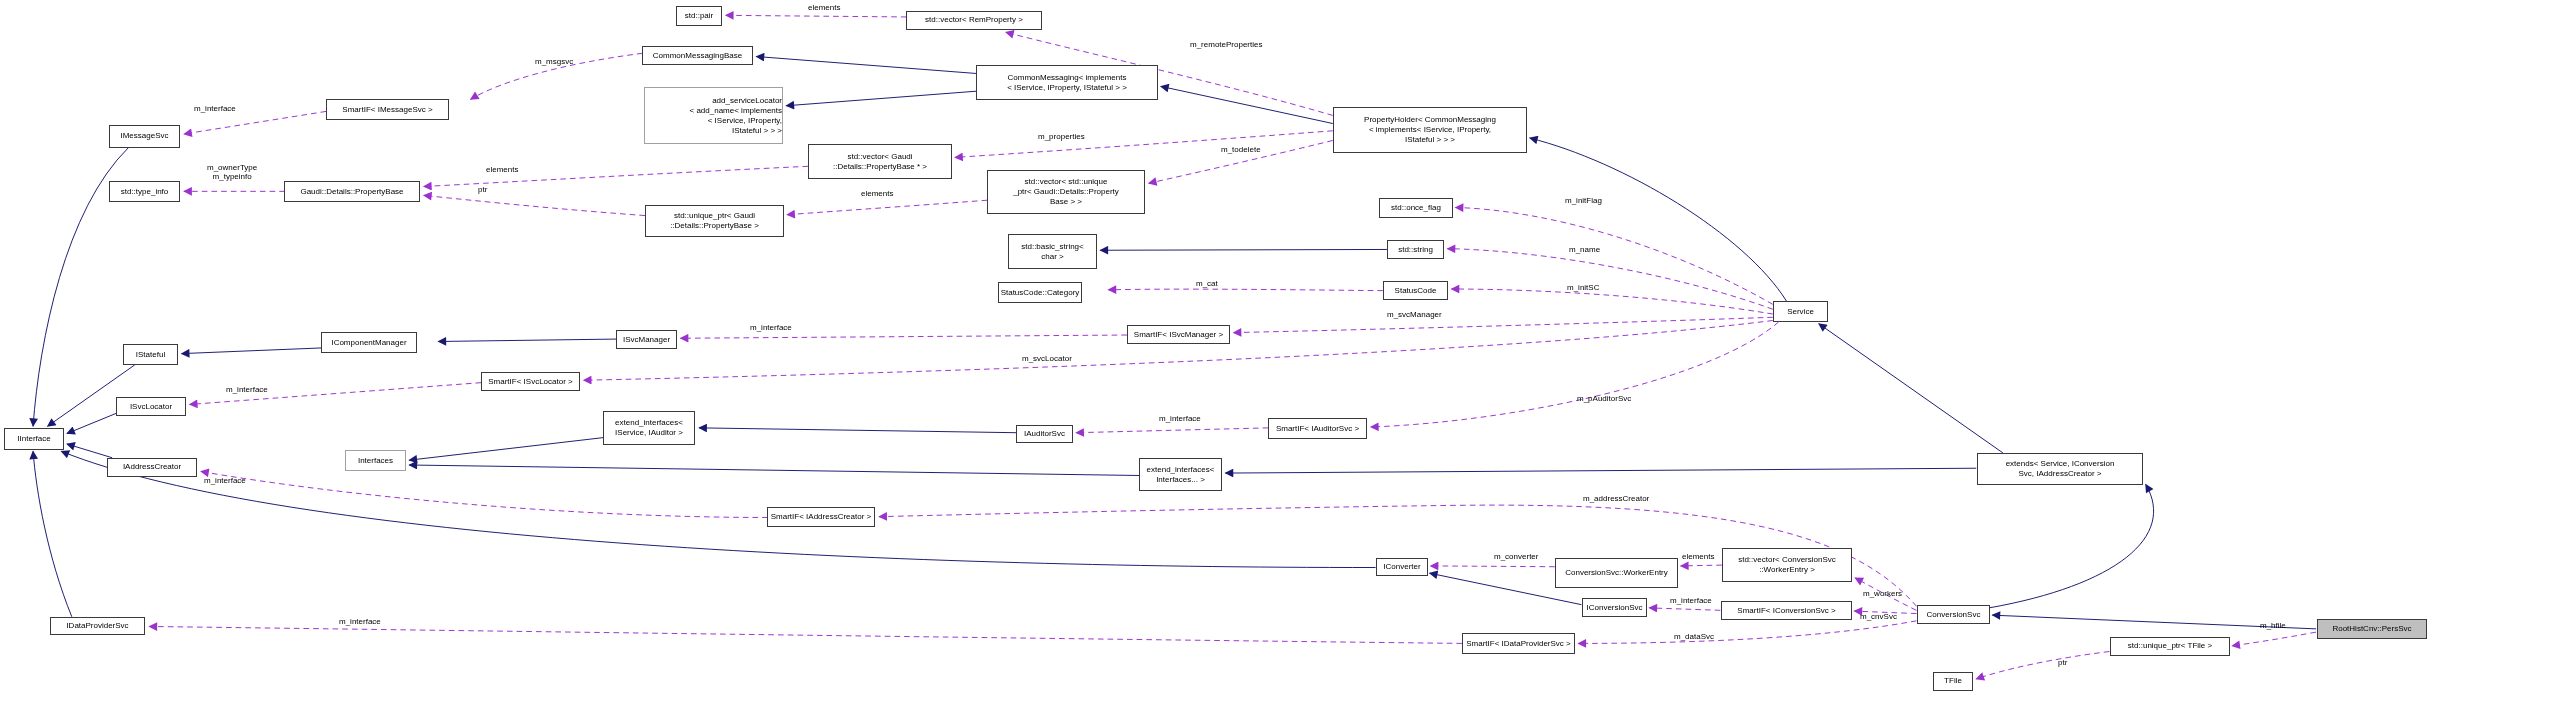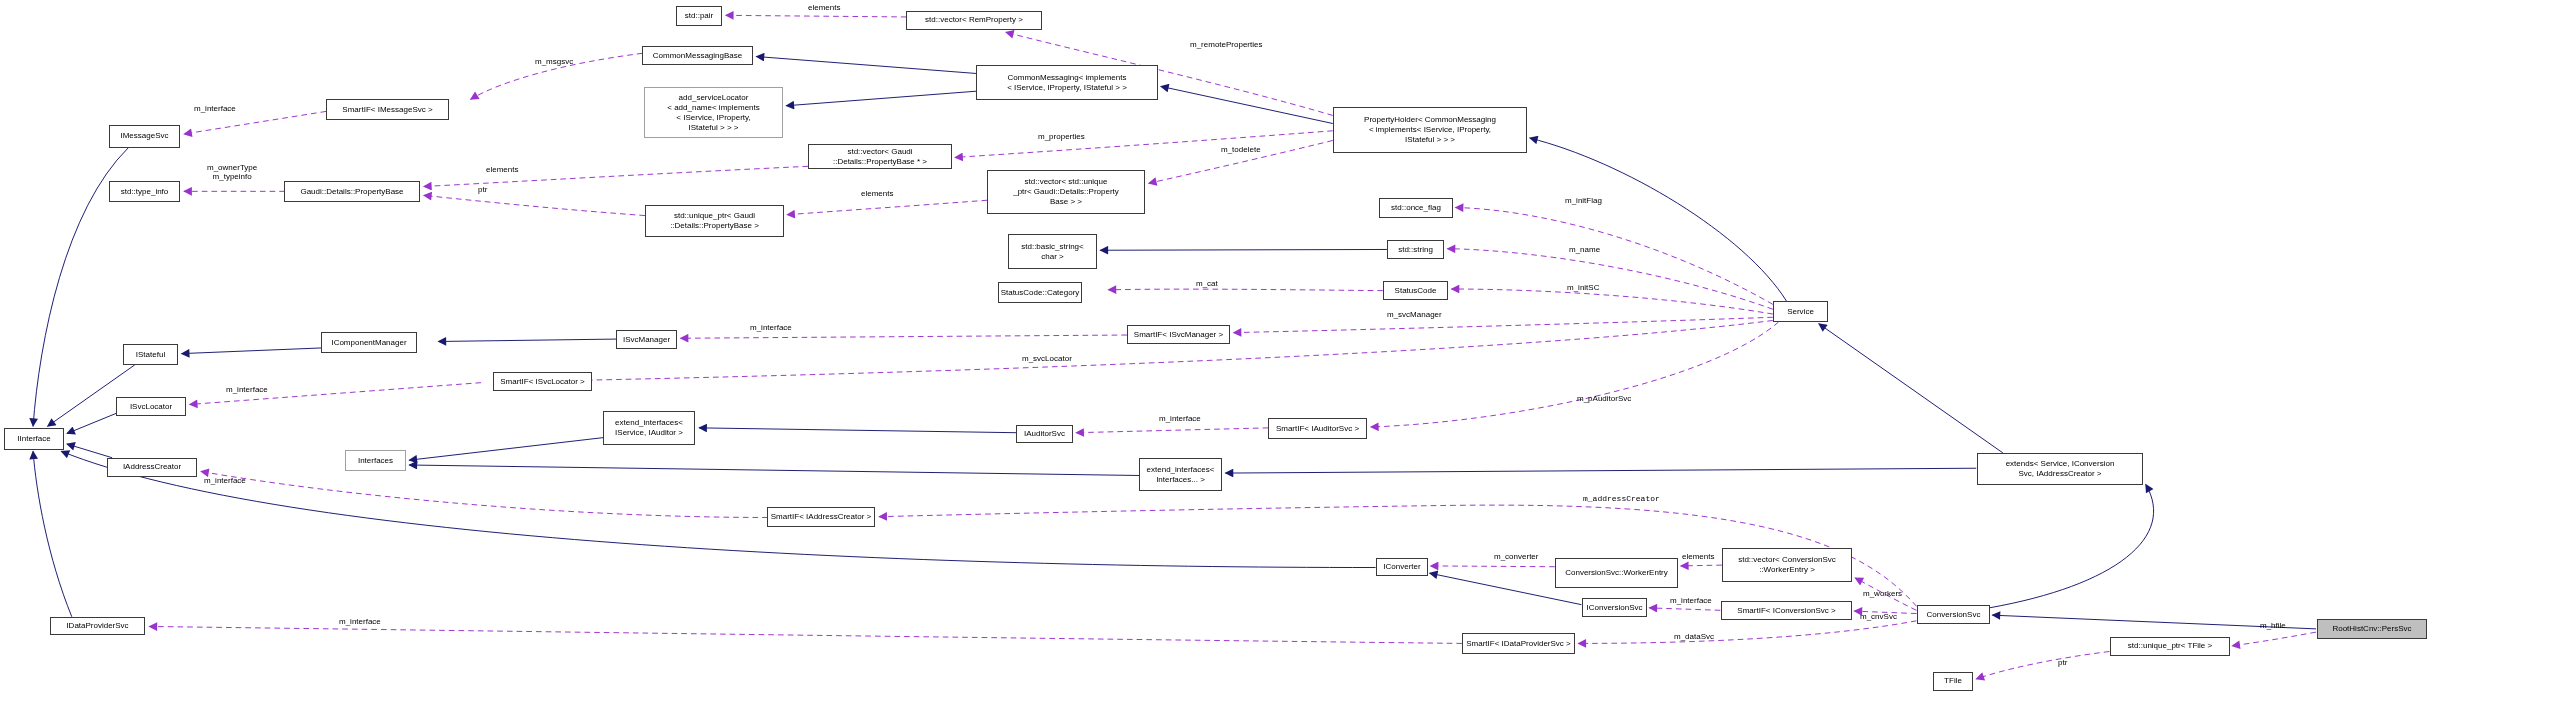--- a/index.html
+++ b/index.html
@@ -89,27 +89,27 @@
       <div class="node" style="left: 906px; top: 10.5px; width: 136px; height: 19.4px; border-color: rgb(58, 58, 58);">
         <div>std::vector&lt; RemProperty &gt;</div>
       </div>
       <div class="node" style="left: 642px; top: 46px; width: 111px; height: 19.4px; border-color: rgb(58, 58, 58);">
         <div>CommonMessagingBase</div>
       </div>
       <div class="node" style="left: 976px; top: 65px; width: 182px; height: 35px; border-color: rgb(58, 58, 58);">
         <div>CommonMessaging&lt; implements</div>
         <div>&lt; IService, IProperty, IStateful &gt; &gt;</div>
       </div>
-      <div class="node gray" style="left: 644px; top: 87px; width: 139px; height: 51px; border-color: rgb(160, 160, 160);">
+      <div class="node gray" style="left: 644px; top: 87px; width: 139px; height: 57px; border-color: rgb(160, 160, 160); align-items: flex-end;">
         <div>add_serviceLocator</div>
         <div>&lt; add_name&lt; implements</div>
         <div>&lt; IService, IProperty,</div>
         <div>IStateful &gt; &gt; &gt;</div>
       </div>
-      <div class="node" style="left: 808px; top: 144px; width: 144px; height: 25px; border-color: rgb(58, 58, 58);">
+      <div class="node" style="left: 808px; top: 144px; width: 144px; height: 35px; border-color: rgb(58, 58, 58);">
         <div>std::vector&lt; Gaudi</div>
         <div>::Details::PropertyBase * &gt;</div>
       </div>
       <div class="node" style="left: 645px; top: 205px; width: 139px; height: 32px; border-color: rgb(58, 58, 58);">
         <div>std::unique_ptr&lt; Gaudi</div>
         <div>::Details::PropertyBase &gt;</div>
       </div>
       <div class="node" style="left: 987px; top: 170px; width: 158px; height: 44px; border-color: rgb(58, 58, 58);">
         <div>std::vector&lt; std::unique</div>
         <div>_ptr&lt; Gaudi::Details::Property</div>
@@ -159,21 +159,21 @@
       </div>
       <div class="node" style="left: 123px; top: 344px; width: 55px; height: 21px; border-color: rgb(58, 58, 58);">
         <div>IStateful</div>
       </div>
       <div class="node" style="left: 1127px; top: 325px; width: 103px; height: 19.4px; border-color: rgb(58, 58, 58);">
         <div>SmartIF&lt; ISvcManager &gt;</div>
       </div>
       <div class="node" style="left: 116px; top: 397px; width: 70px; height: 19.4px; border-color: rgb(58, 58, 58);">
         <div>ISvcLocator</div>
       </div>
-      <div class="node" style="left: 481px; top: 372px; width: 99px; height: 19.4px; border-color: rgb(58, 58, 58); margin-left: 12px;">
+      <div class="node" style="left: 481px; top: 372px; width: 99px; height: 19.4px; border-color: rgb(58, 58, 58);">
         <div>SmartIF&lt; ISvcLocator &gt;</div>
       </div>
       <div class="node" style="left: 603px; top: 411px; width: 92px; height: 34px; border-color: rgb(58, 58, 58);">
         <div>extend_interfaces&lt;</div>
         <div>IService, IAuditor &gt;</div>
       </div>
       <div class="node" style="left: 1016px; top: 425px; width: 57px; height: 18px; border-color: rgb(58, 58, 58);">
         <div>IAuditorSvc</div>
       </div>
       <div class="node" style="left: 1268px; top: 418px; width: 99px; height: 21px; border-color: rgb(58, 58, 58);">
@@ -289,21 +289,21 @@
       </div>
       <div class="edge-label" style="left: 226px; top: 385px;">
         <div>m_interface</div>
       </div>
       <div class="edge-label" style="left: 1577px; top: 394px;">
         <div>m_pAuditorSvc</div>
       </div>
       <div class="edge-label" style="left: 1159px; top: 414px;">
         <div>m_interface</div>
       </div>
-      <div class="edge-label" style="left: 1583px; top: 494px; font-family: Liberation Mono, monospace;">
+      <div class="edge-label" style="left: 1583px; top: 494px;">
         <div>m_addressCreator</div>
       </div>
       <div class="edge-label" style="left: 204px; top: 476px;">
         <div>m_interface</div>
       </div>
       <div class="edge-label" style="left: 1494px; top: 552px;">
         <div>m_converter</div>
       </div>
       <div class="edge-label" style="left: 1682px; top: 552px;">
         <div>elements</div>

